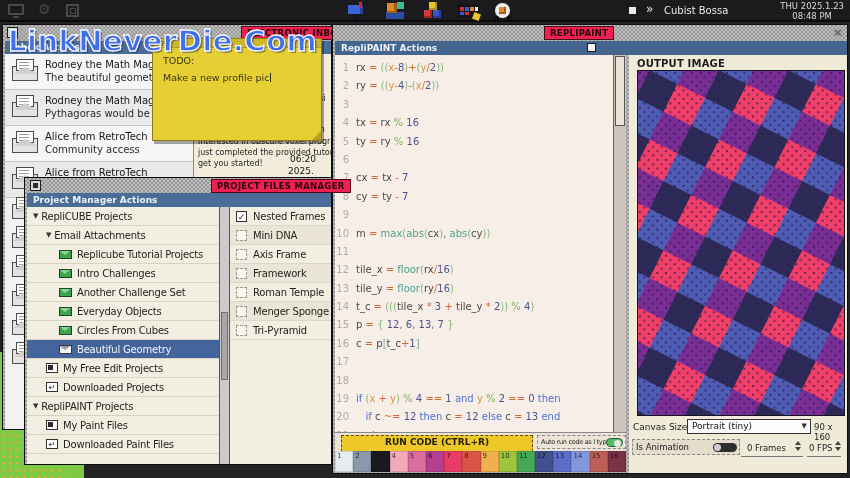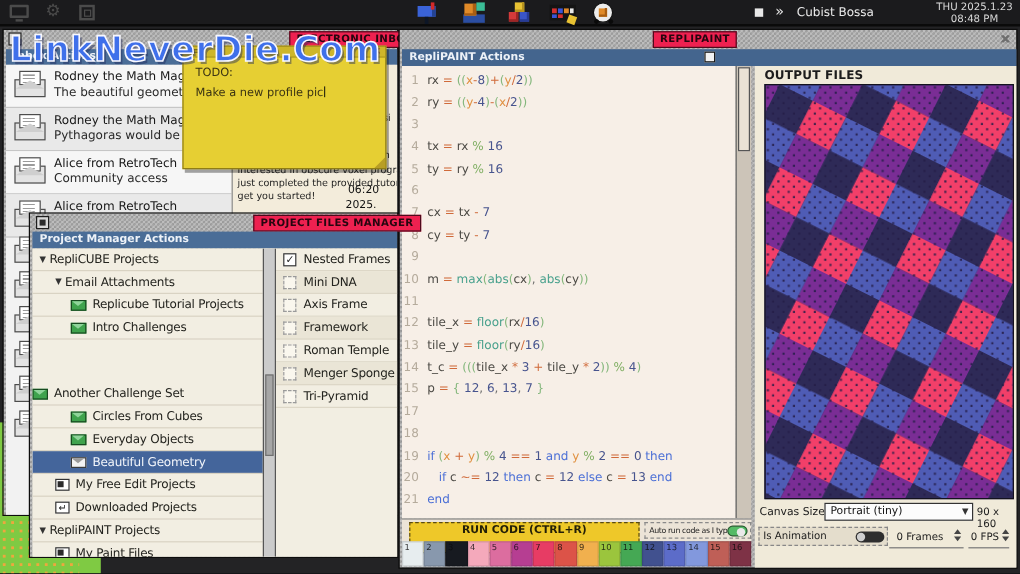--- a/index.html
+++ b/index.html
@@ -295,31 +295,31 @@
             <span>Email Attachments</span>
           </div>
           <div class="t-row" style="padding-left: 32px;">
             <span class="env-sm"></span>
             <span>Replicube Tutorial Projects</span>
           </div>
           <div class="t-row" style="padding-left: 32px;">
             <span class="env-sm"></span>
             <span>Intro Challenges</span>
           </div>
-          <div class="t-row" style=" margin-top: 36px;">
+          <div class="t-row" style="padding-left: 32px;">
             <span class="env-sm"></span>
             <span>Another Challenge Set</span>
+          </div>
+          <div class="t-row" style="padding-left: 32px;">
+            <span class="env-sm"></span>
+            <span>Everyday Objects</span>
           </div>
           <div class="t-row" style="padding-left: 32px;">
             <span class="env-sm"></span>
             <span>Circles From Cubes</span>
-          </div>
-          <div class="t-row" style="padding-left: 32px;">
-            <span class="env-sm"></span>
-            <span>Everyday Objects</span>
           </div>
           <div class="t-row sel" style="padding-left: 32px;">
             <span class="env-sm open"></span>
             <span>Beautiful Geometry</span>
           </div>
           <div class="t-row" style="padding-left: 19px;">
             <span class="win-ic"></span>
             <span>My Free Edit Projects</span>
           </div>
           <div class="t-row" style="padding-left: 19px;">
@@ -392,20 +392,21 @@
           <div class="cl"><span class="ln">6</span></div>
           <div class="cl"><span class="ln">7</span><span class="tk-v">cx</span><span class="tk-w"> </span><span class="tk-o">=</span><span class="tk-w"> </span><span class="tk-v">tx</span><span class="tk-w"> </span><span class="tk-o">-</span><span class="tk-w"> </span><span class="tk-n">7</span></div>
           <div class="cl"><span class="ln">8</span><span class="tk-v">cy</span><span class="tk-w"> </span><span class="tk-o">=</span><span class="tk-w"> </span><span class="tk-v">ty</span><span class="tk-w"> </span><span class="tk-o">-</span><span class="tk-w"> </span><span class="tk-n">7</span></div>
           <div class="cl"><span class="ln">9</span></div>
           <div class="cl"><span class="ln">10</span><span class="tk-v">m</span><span class="tk-w"> </span><span class="tk-o">=</span><span class="tk-w"> </span><span class="tk-f">max</span><span class="tk-p">(</span><span class="tk-f">abs</span><span class="tk-p">(</span><span class="tk-v">cx</span><span class="tk-p">)</span><span class="tk-w">, </span><span class="tk-f">abs</span><span class="tk-p">(</span><span class="tk-v">cy</span><span class="tk-p">))</span></div>
           <div class="cl"><span class="ln">11</span></div>
           <div class="cl"><span class="ln">12</span><span class="tk-v">tile_x</span><span class="tk-w"> </span><span class="tk-o">=</span><span class="tk-w"> </span><span class="tk-f">floor</span><span class="tk-p">(</span><span class="tk-v">rx</span><span class="tk-o">/</span><span class="tk-n">16</span><span class="tk-p">)</span></div>
           <div class="cl"><span class="ln">13</span><span class="tk-v">tile_y</span><span class="tk-w"> </span><span class="tk-o">=</span><span class="tk-w"> </span><span class="tk-f">floor</span><span class="tk-p">(</span><span class="tk-v">ry</span><span class="tk-o">/</span><span class="tk-n">16</span><span class="tk-p">)</span></div>
           <div class="cl"><span class="ln">14</span><span class="tk-v">t_c</span><span class="tk-w"> </span><span class="tk-o">=</span><span class="tk-w"> </span><span class="tk-p">(((</span><span class="tk-v">tile_x</span><span class="tk-w"> </span><span class="tk-o">*</span><span class="tk-w"> </span><span class="tk-n">3</span><span class="tk-w"> </span><span class="tk-o">+</span><span class="tk-w"> </span><span class="tk-v">tile_y</span><span class="tk-w"> </span><span class="tk-o">*</span><span class="tk-w"> </span><span class="tk-n">2</span><span class="tk-p">))</span><span class="tk-w"> </span><span class="tk-g">%</span><span class="tk-w"> </span><span class="tk-n">4</span><span class="tk-p">)</span></div>
           <div class="cl"><span class="ln">15</span><span class="tk-v">p</span><span class="tk-w"> </span><span class="tk-o">=</span><span class="tk-w"> </span><span class="tk-p">{</span><span class="tk-w"> </span><span class="tk-n">12</span><span class="tk-w">, </span><span class="tk-n">6</span><span class="tk-w">, </span><span class="tk-n">13</span><span class="tk-w">, </span><span class="tk-n">7</span><span class="tk-w"> </span><span class="tk-p">}</span></div>
+          <div class="cl"><span class="ln">16</span><span class="tk-v">c</span><span class="tk-w"> </span><span class="tk-o">=</span><span class="tk-w"> </span><span class="tk-v">p</span><span class="tk-p">[</span><span class="tk-v">t_c</span><span class="tk-o">+</span><span class="tk-n">1</span><span class="tk-p">]</span></div>
           <div class="cl"><span class="ln">17</span></div>
           <div class="cl"><span class="ln">18</span></div>
           <div class="cl"><span class="ln">19</span><span class="tk-k">if</span><span class="tk-w"> </span><span class="tk-p">(</span><span class="tk-b">x</span><span class="tk-w"> </span><span class="tk-o">+</span><span class="tk-w"> </span><span class="tk-b">y</span><span class="tk-p">)</span><span class="tk-w"> </span><span class="tk-g">%</span><span class="tk-w"> </span><span class="tk-n">4</span><span class="tk-w"> </span><span class="tk-o">==</span><span class="tk-w"> </span><span class="tk-n">1</span><span class="tk-w"> </span><span class="tk-k">and</span><span class="tk-w"> </span><span class="tk-b">y</span><span class="tk-w"> </span><span class="tk-g">%</span><span class="tk-w"> </span><span class="tk-n">2</span><span class="tk-w"> </span><span class="tk-o">==</span><span class="tk-w"> </span><span class="tk-n">0</span><span class="tk-w"> </span><span class="tk-k">then</span></div>
           <div class="cl"><span class="ln">20</span><span class="tk-w">   </span><span class="tk-k">if</span><span class="tk-w"> </span><span class="tk-v">c</span><span class="tk-w"> </span><span class="tk-o">~=</span><span class="tk-w"> </span><span class="tk-n">12</span><span class="tk-w"> </span><span class="tk-k">then</span><span class="tk-w"> </span><span class="tk-v">c</span><span class="tk-w"> </span><span class="tk-o">=</span><span class="tk-w"> </span><span class="tk-n">12</span><span class="tk-w"> </span><span class="tk-k">else</span><span class="tk-w"> </span><span class="tk-v">c</span><span class="tk-w"> </span><span class="tk-o">=</span><span class="tk-w"> </span><span class="tk-n">13</span><span class="tk-w"> </span><span class="tk-k">end</span></div>
           <div class="cl"><span class="ln">21</span><span class="tk-k">end</span></div>
         </div>
     </div>
     <div id="code-scroll">
         <div id="code-thumb"></div>
       </div>
@@ -461,21 +462,21 @@
         </div>
         <div class="sw" style="background: rgb(191, 95, 87);">
           <b>15</b>
         </div>
         <div class="sw" style="background: rgb(126, 50, 70);">
           <b>16</b>
         </div>
       </div>
 
     <div id="outpane">
-      <div id="out-label">OUTPUT FILES</div>
+      <div id="out-label">OUTPUT IMAGE</div>
       <div id="imgbox"><svg width="206" height="344" xmlns="http://www.w3.org/2000/svg">
             <defs>
               <pattern id="tiles" width="124" height="62" patternUnits="userSpaceOnUse" patternTransform="rotate(26.57) translate(10 -6)">
                 <rect x="0" y="0" width="31" height="31" fill="#2e2a57"></rect>
                 <rect x="31" y="0" width="31" height="31" fill="#f23f69"></rect>
                 <rect x="62" y="0" width="31" height="31" fill="#4f5cb5"></rect>
                 <rect x="93" y="0" width="31" height="31" fill="#7a2d95"></rect>
                 <rect x="0" y="31" width="31" height="31" fill="#4f5cb5"></rect>
                 <rect x="31" y="31" width="31" height="31" fill="#7a2d95"></rect>
                 <rect x="62" y="31" width="31" height="31" fill="#2e2a57"></rect>

